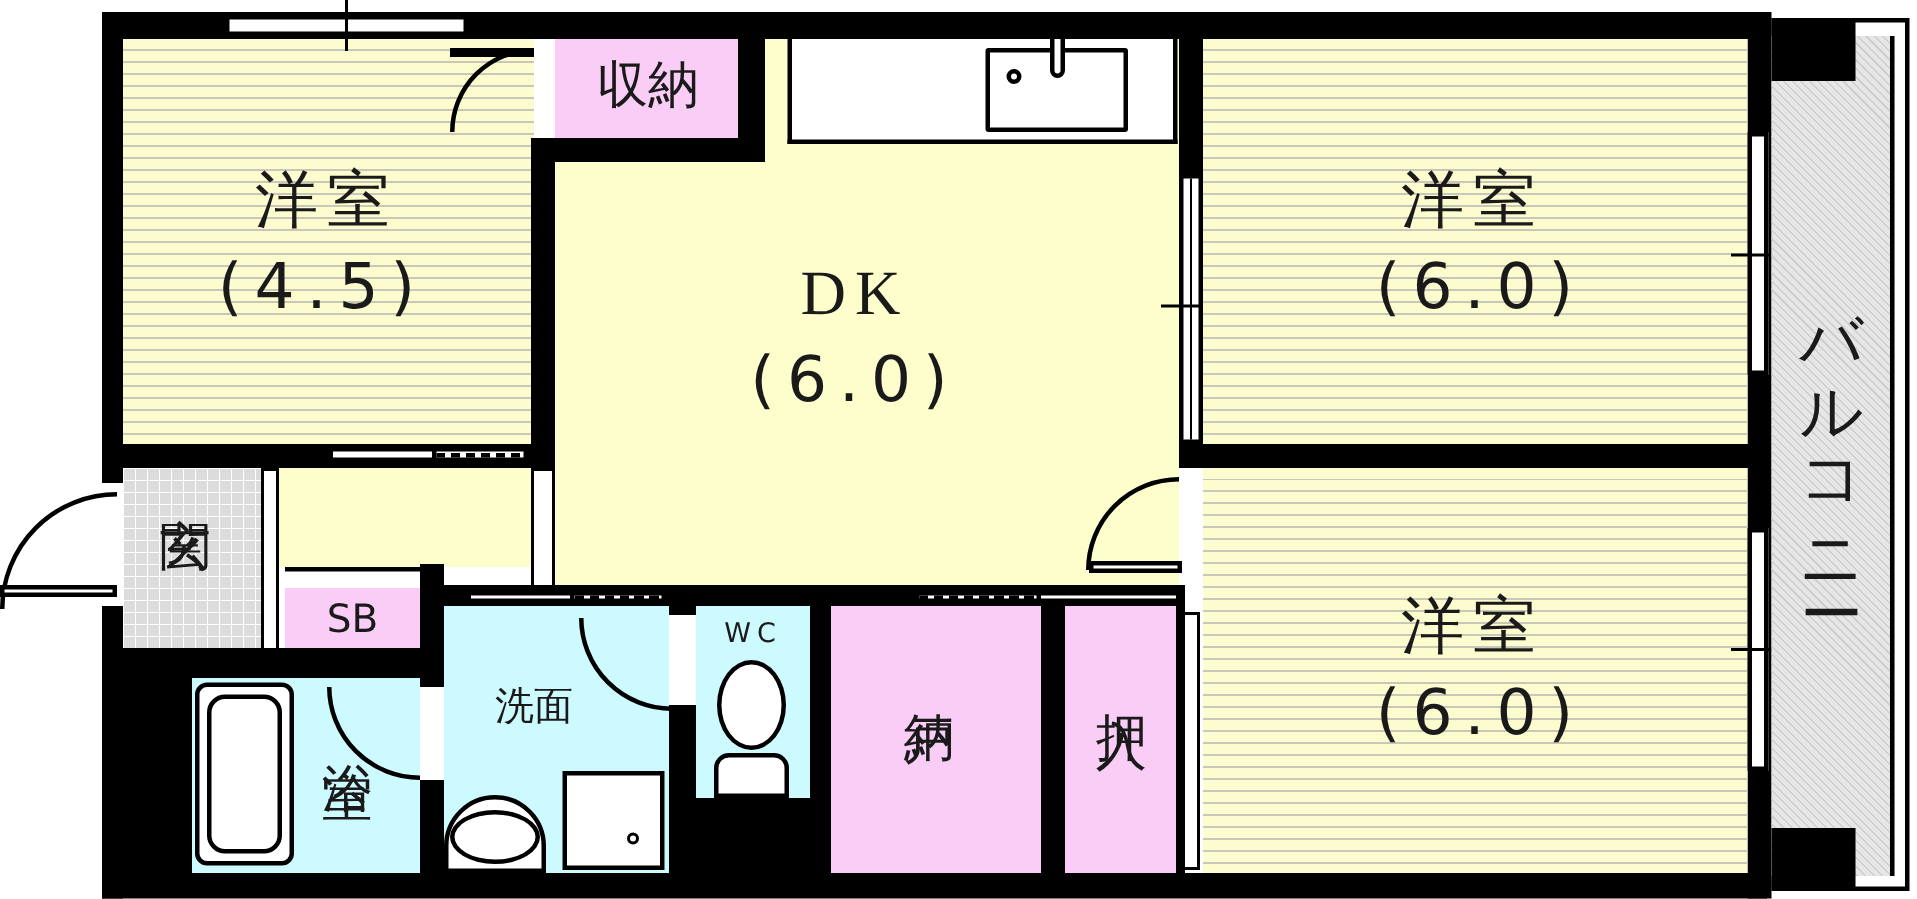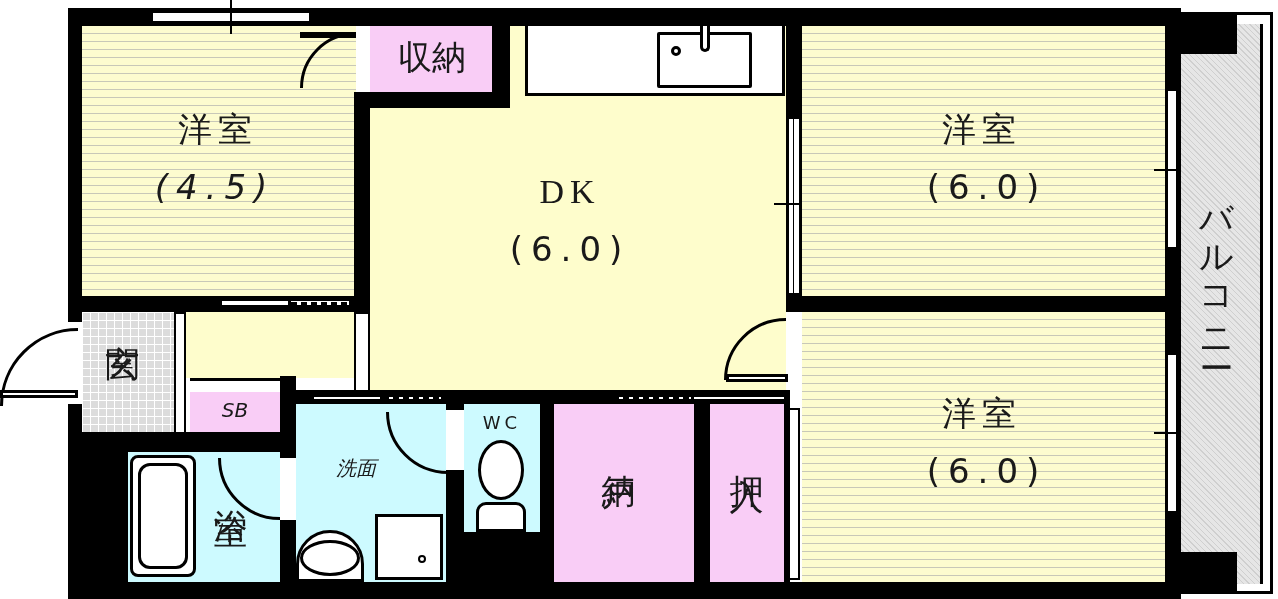--- a/index.html
+++ b/index.html
@@ -7,23 +7,23 @@
   .plan { position:absolute; left:0; top:0; width:1278px; height:599px; }
   .abs { position:absolute; box-sizing:border-box; }
   .wall { background:#000; }
   .room-lined { background-color:#fdfccf; background-image:repeating-linear-gradient(to bottom, transparent 0, transparent 7px, #c8c8b8 7px, #c8c8b8 8px); }
   .room-dk { background:#fefdcc; }
   .room-pink { background:#f9cdf6; }
   .room-blue { background:#cdfaff; }
   .room-entry { background-color:#dcdcdc; background-image:linear-gradient(#ffffff 1px, transparent 1px), linear-gradient(90deg, #ffffff 1px, transparent 1px); background-size:8px 8px; }
   .room-balcony { background-color:#e6e6e6; background-image:repeating-linear-gradient(45deg, #cfcfcf 0, #cfcfcf 1px, transparent 1px, transparent 4px); }
   .label { position:absolute; color:#1a1a1a; text-align:center; white-space:nowrap; line-height:1; }
-  .lbl-big { font-size:34px; letter-spacing:6px; }
+  .lbl-big { font-size:42px; letter-spacing:6px; }
   .lbl-mid { font-size:34px; }
-  .lbl-small { font-size:20px;font-style:italic; }
+  .lbl-small { font-size:26px; }
   .vert { writing-mode:vertical-rl; text-orientation:upright; letter-spacing:4px; }
   .window { background:#fff; border:3px solid #000; }
   .door-gap { background:#fff; }
   .door-arc { position:absolute; border:3px solid #000; box-sizing:border-box; }
   .fixture { position:absolute; box-sizing:border-box; border:4px solid #000; background:#fff; }
   .sliding { background:#fff; border-top:3px solid #000; border-bottom:3px solid #000; }
   .dashed { background:#fff; border:3px solid #000; background-image:repeating-linear-gradient(90deg,#000 0,#000 6px,transparent 6px,transparent 10px); background-size:100% 3px; background-repeat:no-repeat; background-position:0 50%; }
 </style>
 </head>
 <body>
@@ -37,21 +37,21 @@
   <div class="abs wall" style="left:1165px;top:8px;width:16px;height:591px;"></div>
 
   <div class="abs room-lined" style="left:82px;top:26px;width:274px;height:270px;"></div>
   <div class="abs wall" style="left:82px;top:296px;width:290px;height:16px;"></div>
   <div class="abs wall" style="left:354px;top:92px;width:16px;height:215px;"></div>
   <div class="abs window" style="left:150px;top:10px;width:162px;height:14px;"></div>
   <div class="abs" style="left:230px;top:0px;width:2px;height:34px;background:#000;"></div>
   <div class="abs sliding" style="left:222px;top:298px;width:66px;height:10px;"></div>
   <div class="abs dashed" style="left:288px;top:298px;width:64px;height:10px;"></div>
   <div class="label lbl-big" style="left:148px;top:112px;width:140px;">洋室</div>
-  <div class="label lbl-big" style="left:140px;top:170px;width:150px;letter-spacing:8px;font-style:italic;">(4.5)</div>
+  <div class="label lbl-big" style="left:140px;top:170px;width:150px;letter-spacing:8px;">(4.5)</div>
 
   <div class="abs room-pink" style="left:370px;top:26px;width:122px;height:66px;"></div>
   <div class="abs wall" style="left:354px;top:92px;width:156px;height:16px;"></div>
   <div class="abs wall" style="left:492px;top:26px;width:18px;height:82px;"></div>
   <div class="abs door-gap" style="left:356px;top:28px;width:14px;height:64px;"></div>
   <div class="door-arc" style="left:300px;top:32px;width:112px;height:112px;border-radius:50%;clip-path:inset(0 50% 50% 0);"></div>
   <div class="abs" style="left:300px;top:32px;width:56px;height:6px;background:#fff;border:3px solid #000;box-sizing:border-box;"></div>
   <div class="label lbl-mid" style="left:372px;top:40px;width:120px;">収納</div>
 
   <div class="abs room-dk" style="left:370px;top:26px;width:416px;height:364px;"></div>

